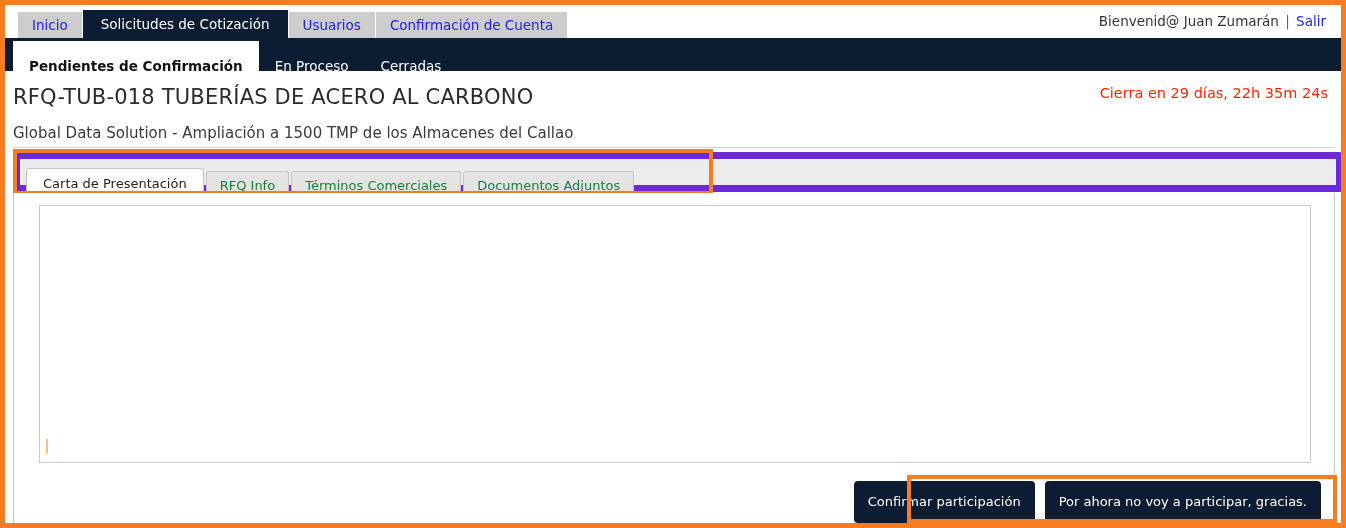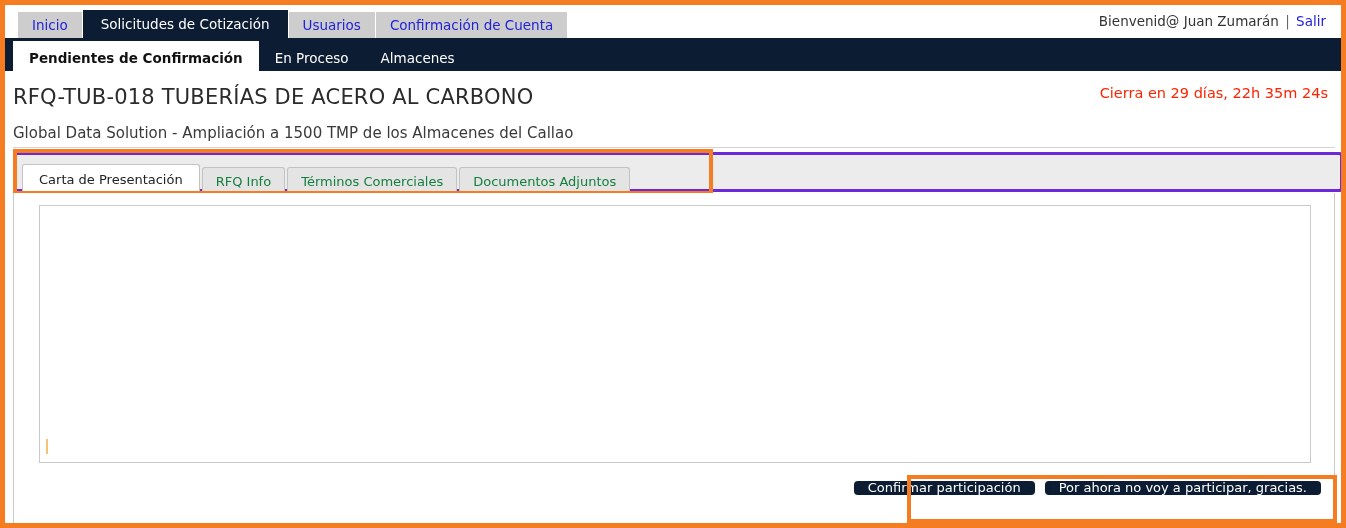--- a/index.html
+++ b/index.html
@@ -71,21 +71,21 @@
   .subnav-inner {
     position: absolute;
     left: 8px; top: 3px;
     display: flex;
     align-items: stretch;
     height: 30px;
   }
   .sub-tab {
     height: 31px;
     line-height: 27px;
-    padding: 4px 16px;
+    padding: 12px 16px;
     color: #ffffff;
     font-size: 13.5px;
     white-space: nowrap;
     cursor: pointer;
   }
   .sub-tab.active {
     background: #ffffff;
     color: #111111;
     font-weight: bold;
   }
@@ -126,21 +126,21 @@
     background: #d4d4d4;
   }
 
   
   .tabstrip {
     position: absolute;
     left: 8px; top: 147px;
     width: 1330px;
     height: 40px;
     background: #ececec;
-    border: 3px solid #6d28d9;
+    border: 7px solid #6d28d9;
     border-radius: 4px;
   }
   .tabstrip-tabs {
     position: absolute;
     left: 6px; top: 6px;
     display: flex;
     align-items: flex-end;
     height: 34px;
   }
   .doc-tab {
@@ -209,21 +209,21 @@
     display: flex;
     gap: 10px;
   }
   .btn {
     background: #0c1c33;
     color: #ffffff;
     border: none;
     border-radius: 4px;
     font-family: "DejaVu Sans", sans-serif;
     font-size: 13px;
-    padding: 0 14px;
+    padding: 14px 14px;
     white-space: nowrap;
     cursor: pointer;
     line-height: 1.1;
   }
   .hl-buttons {
     position: absolute;
     left: 902px; top: 470px;
     width: 430px;
     height: 48px;
     border: 4px solid #f57c20;
@@ -246,21 +246,21 @@
       <span>Bienvenid@ Juan Zumarán</span>
       <span class="sep">|</span>
       <a href="#">Salir</a>
     </div>
   </div>
 
   <div class="subnav">
     <div class="subnav-inner">
       <div class="sub-tab active">Pendientes de Confirmación</div>
       <div class="sub-tab">En Proceso</div>
-      <div class="sub-tab">Almacenes</div>
+      <div class="sub-tab">Cerradas</div>
     </div>
   </div>
 
   <div class="title-row">
     <h1 class="page-title">RFQ-TUB-018 TUBERÍAS DE ACERO AL CARBONO</h1>
   </div>
   <div class="countdown">Cierra en 29 días, 22h 35m 24s</div>
   <div class="subtitle">Global Data Solution - Ampliación a 1500 TMP de los Almacenes del Callao</div>
   <div class="hr-divider"></div>
 

